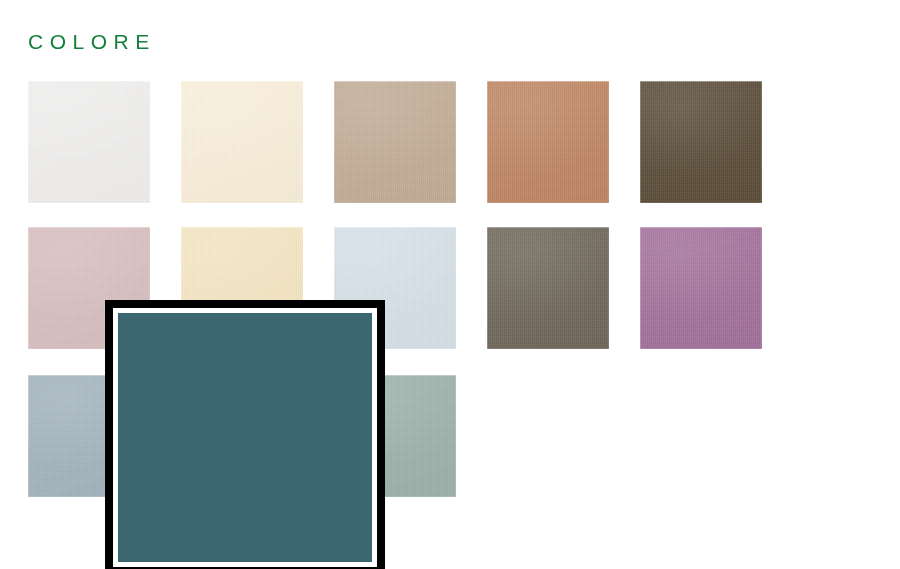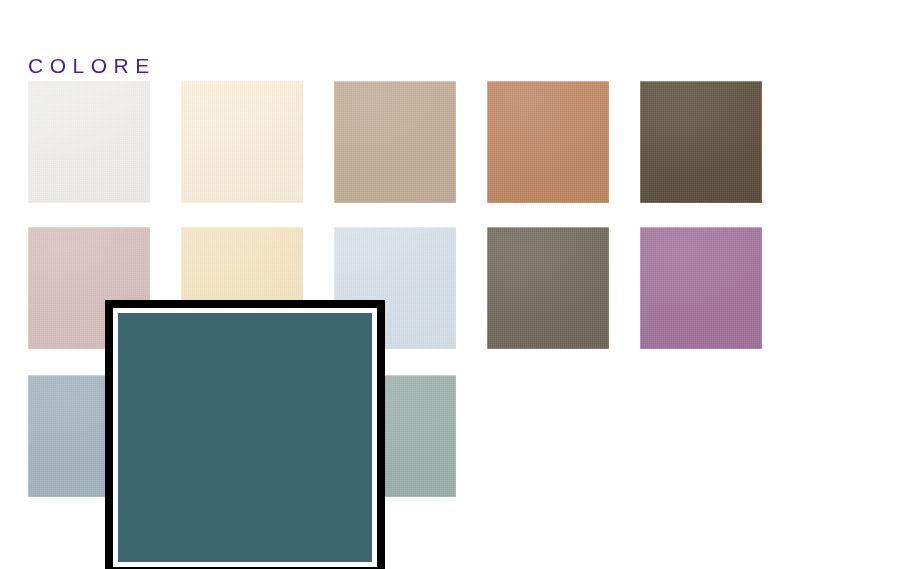--- a/index.html
+++ b/index.html
@@ -25,25 +25,24 @@
 
   
   .page-title {
     position: absolute;
     left: 28px;
     top: 31px;
     font-family: "Liberation Sans", sans-serif;
     font-size: 21px;
     font-weight: 300;
     letter-spacing: 6.5px;
-    color: #4c1d95;
+    color: #15803d;
     line-height: 1;
     white-space: nowrap;
     user-select: none;
-    margin-top: 24px;
   }
 
   
   .swatch-grid {
     position: absolute;
     left: 28px;
     top: 81px;
     width: 740px;
     height: 420px;
   }

